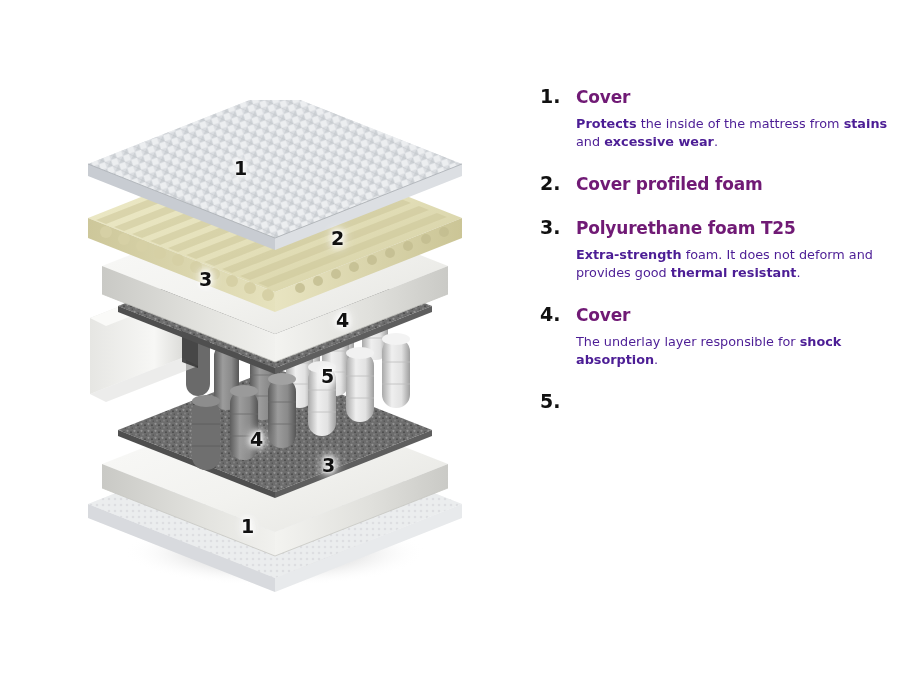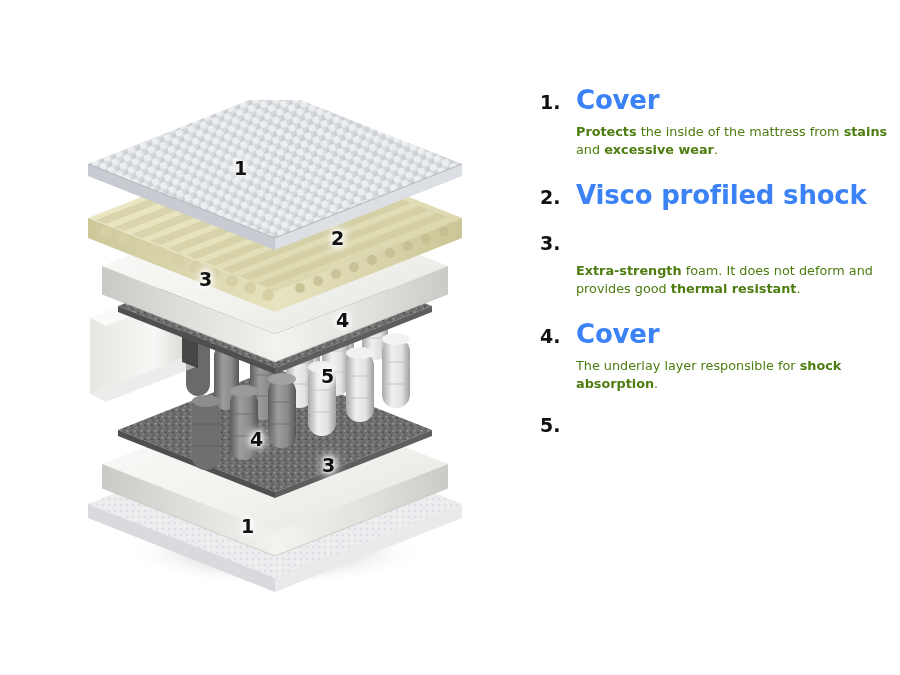--- a/index.html
+++ b/index.html
@@ -75,33 +75,33 @@
     flex: 0 0 36px;
     font-family: "DejaVu Sans", sans-serif;
     font-weight: 700;
     font-size: 19px;
     color: #111111;
     line-height: 1.15;
   }
   .legend-title {
     font-family: "DejaVu Sans", sans-serif;
     font-weight: 700;
-    font-size: 26px;
+    font-size: 17px;
     letter-spacing: -0.2px;
-    color: #3b82f6;
+    color: #701a75;
     line-height: 1.15;
   }
   .legend-body {
     margin-left: 36px;
     margin-top: 7px;
     font-family: "DejaVu Sans", sans-serif;
     font-weight: 400;
     font-size: 12.8px;
     line-height: 1.42;
-    color: #4d7c0f;
+    color: #4c1d95;
     max-width: 312px;
   }
   .legend-body b { font-weight: 700; }
 </style>
 </head>
 <body style="background: rgb(255, 255, 255);">
 
 <div id="page">
 
   <div id="diagram">
@@ -370,27 +370,28 @@
       <div class="legend-head">
         <span class="legend-num">1.</span>
         <span class="legend-title">Cover</span>
       </div>
       <div class="legend-body"><b>Protects</b> the inside of the mattress from <b>stains</b> and <b>excessive wear</b>.</div>
     </div>
 
     <div class="legend-item">
       <div class="legend-head">
         <span class="legend-num">2.</span>
-        <span class="legend-title">Visco profiled shock</span>
+        <span class="legend-title">Cover profiled foam</span>
       </div>
     </div>
 
     <div class="legend-item">
       <div class="legend-head">
         <span class="legend-num">3.</span>
+        <span class="legend-title">Polyurethane foam T25</span>
       </div>
       <div class="legend-body"><b>Extra-strength</b> foam. It does not deform and provides good <b>thermal resistant</b>.</div>
     </div>
 
     <div class="legend-item">
       <div class="legend-head">
         <span class="legend-num">4.</span>
         <span class="legend-title">Cover</span>
       </div>
       <div class="legend-body">The underlay layer responsible for <b>shock absorption</b>.</div>

